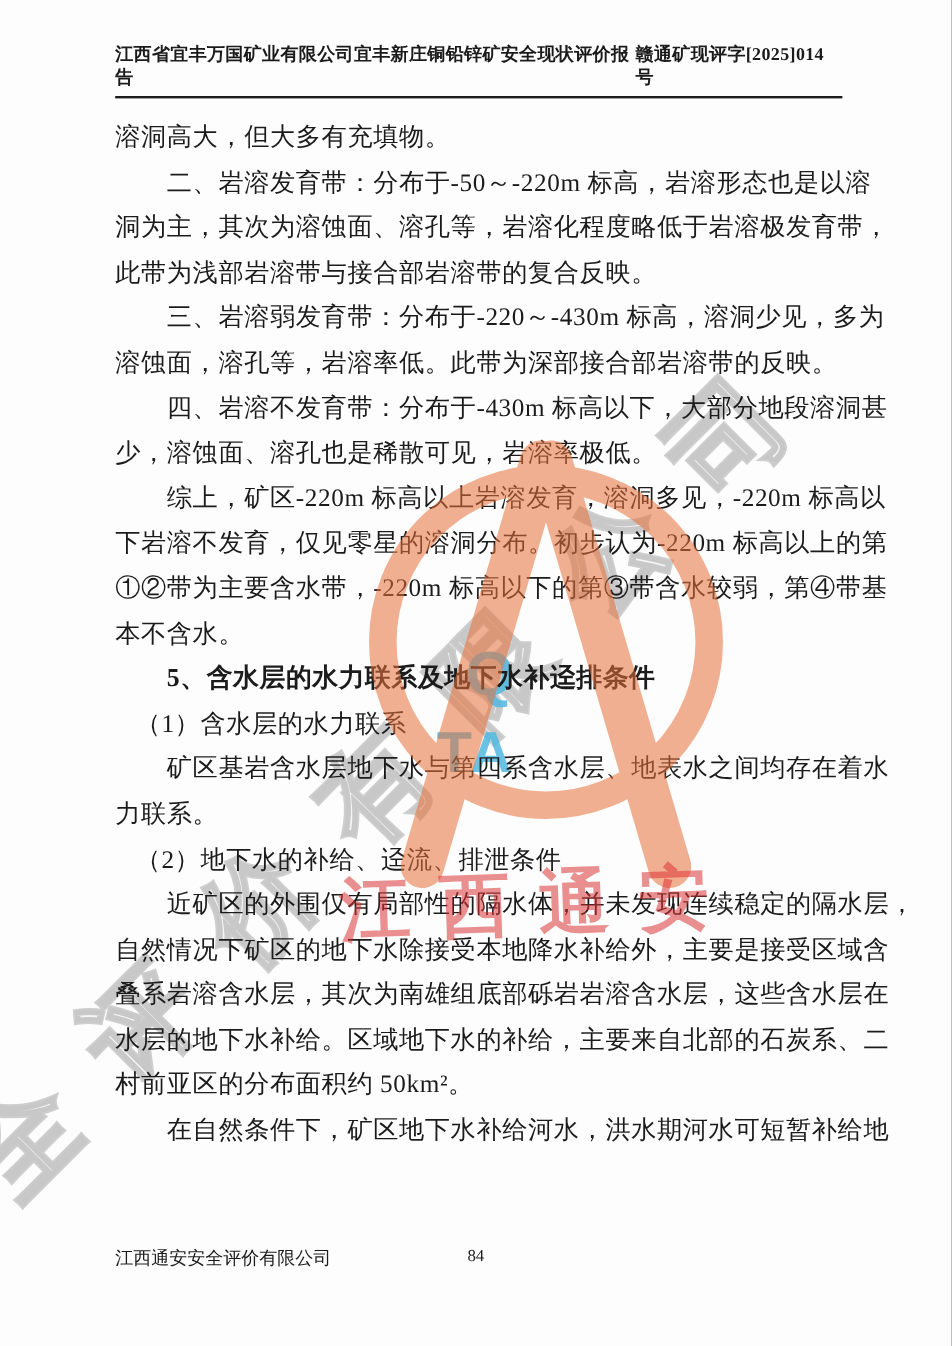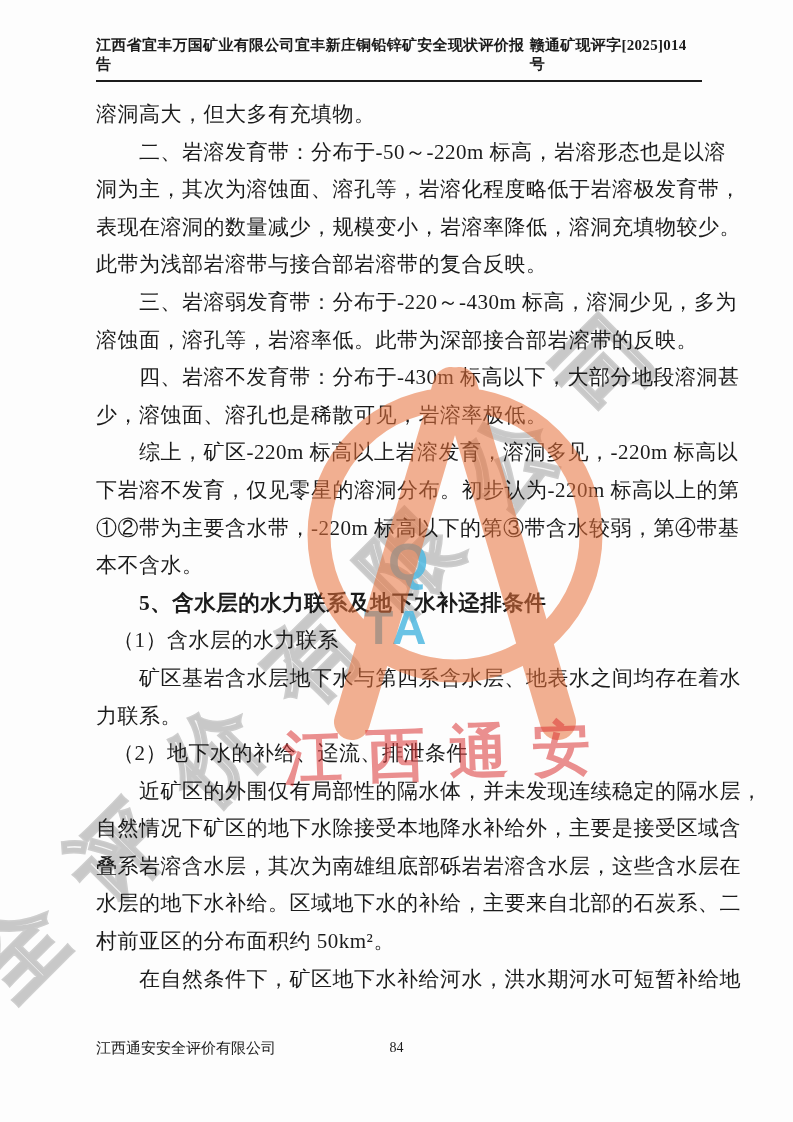--- a/index.html
+++ b/index.html
@@ -72,21 +72,20 @@
 
   <div class="header">
     <span>江西省宜丰万国矿业有限公司宜丰新庄铜铅锌矿安全现状评价报告</span>
     <span class="right">赣通矿现评字[2025]014 号</span>
   </div>
 
   <div class="content">
     <div class="ln">溶洞高大，但大多有充填物。</div>
     <div class="ln ind">二、岩溶发育带：分布于-50～-220m 标高，岩溶形态也是以溶</div>
     <div class="ln">洞为主，其次为溶蚀面、溶孔等，岩溶化程度略低于岩溶极发育带，</div>
-    <div class="ln">表现在溶洞的数量减少，规模变小，岩溶率降低，溶洞充填物较少。</div>
     <div class="ln">此带为浅部岩溶带与接合部岩溶带的复合反映。</div>
     <div class="ln ind">三、岩溶弱发育带：分布于-220～-430m 标高，溶洞少见，多为</div>
     <div class="ln">溶蚀面，溶孔等，岩溶率低。此带为深部接合部岩溶带的反映。</div>
     <div class="ln ind">四、岩溶不发育带：分布于-430m 标高以下，大部分地段溶洞甚</div>
     <div class="ln">少，溶蚀面、溶孔也是稀散可见，岩溶率极低。</div>
     <div class="ln ind">综上，矿区-220m 标高以上岩溶发育，溶洞多见，-220m 标高以</div>
     <div class="ln">下岩溶不发育，仅见零星的溶洞分布。初步认为-220m 标高以上的第</div>
     <div class="ln">①②带为主要含水带，-220m 标高以下的第③带含水较弱，第④带基</div>
     <div class="ln">本不含水。</div>
     <div class="ln ind hd">5、含水层的水力联系及地下水补迳排条件</div>

